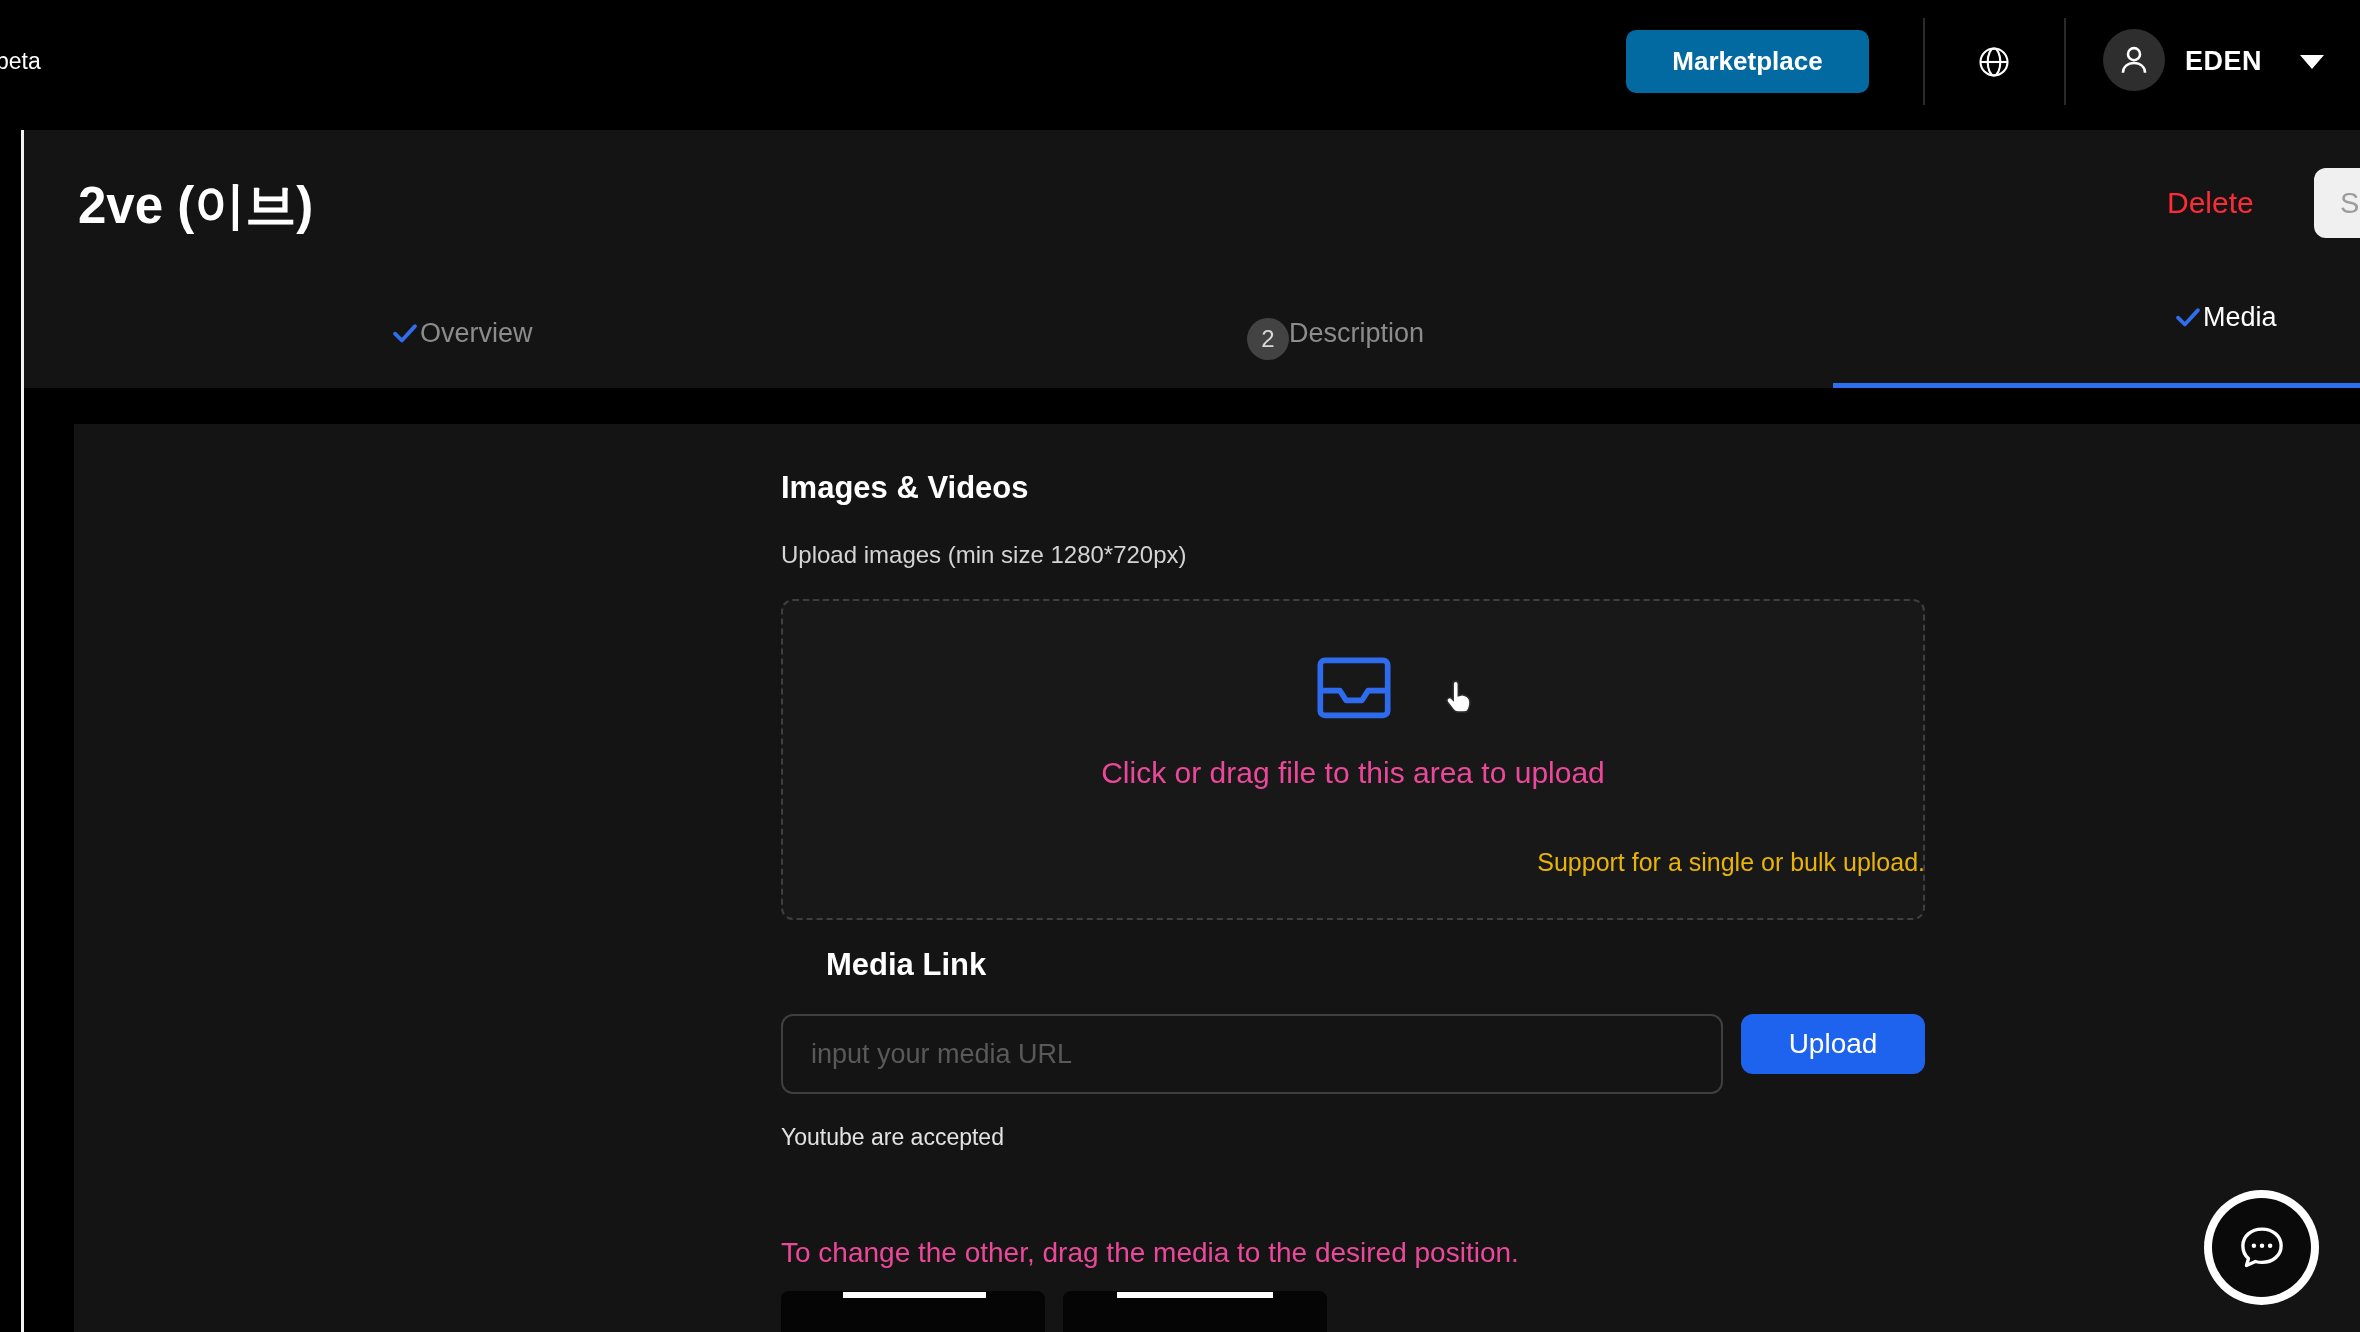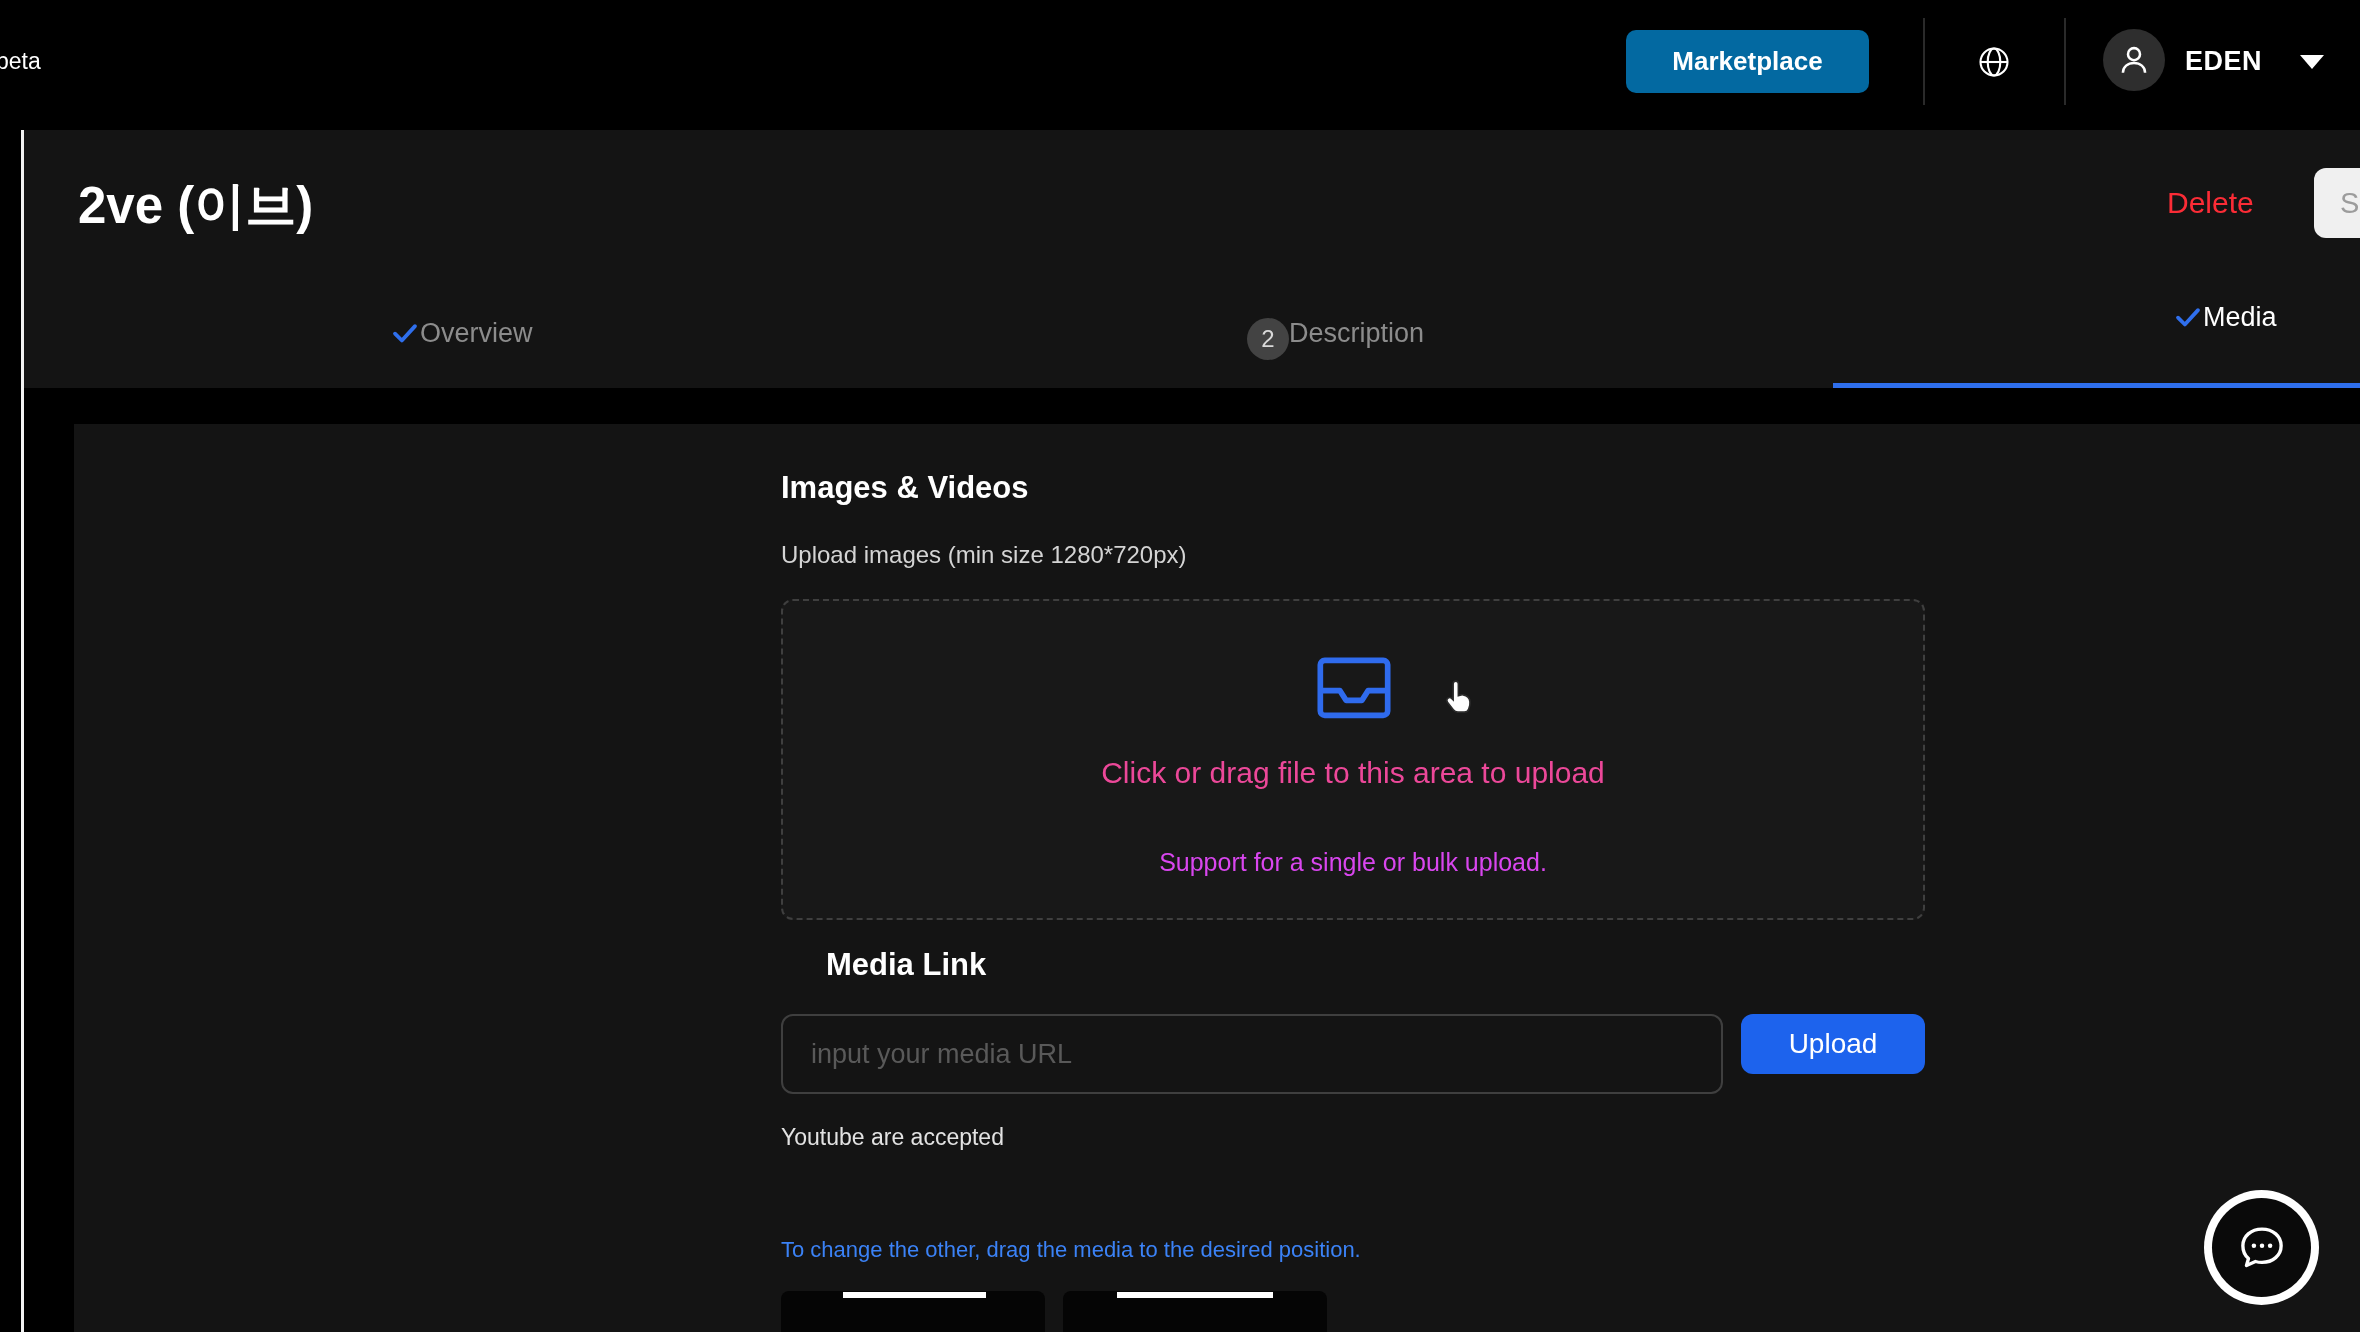--- a/index.html
+++ b/index.html
@@ -71,39 +71,39 @@
   .h-images { left:781px; top:470px; }
   .upload-hint { left:781px; top:541px; font-size:24px; color:#d4d4d4; }
 
   .dropzone {
     left:781px; top:599px; width:1144px; height:321px;
     background:#181818; border:2px dashed #3f3f3f; border-radius:12px; cursor:pointer;
   }
   .inbox-wrap { left:1311px; top:648px; width:86px; height:78px; }
   .cursor-wrap { left:1444px; top:679px; width:34px; height:36px; pointer-events:none; }
   .dz-title { left:781px; top:756px; width:1144px; text-align:center; font-size:30px; color:#ec4899; }
-  .dz-sub { left:781px; top:848px; width:1144px; text-align:center; font-size:25px; color:#d946ef; }
+  .dz-sub { left:781px; top:848px; width:1144px; text-align:right; font-size:25px; color:#eab308; }
 
   .h-medialink { left:781px; top:947px;margin-left:45px; }
   .media-url {
     left:781px; top:1014px; width:942px; height:80px;
     background:transparent; border:2px solid #3f3f3f; border-radius:12px;
     color:#d9d9d9; font-size:27px; padding:0 28px;
     font-family:"Liberation Sans", sans-serif; outline:none;
   }
   .media-url::placeholder { color:#595959; }
   .upload-btn {
     left:1741px; top:1014px; width:184px; height:60px;
     background:#1d63ed; border:none; border-radius:12px;
     color:#fff; font-size:28px; font-weight:500; cursor:pointer;
     font-family:"Liberation Sans", sans-serif;
     display:flex; align-items:center; justify-content:center;
   }
   .yt-note { left:781px; top:1124px; font-size:23px; color:#e2e2e2; }
-  .reorder-note { left:781px; top:1237px; font-size:22px; color:#3b82f6; }
+  .reorder-note { left:781px; top:1237px; font-size:28px; color:#ec4899; }
 
   .thumb { top:1291px; width:264px; height:41px; background:#050505; border-radius:8px 8px 0 0; cursor:grab; }
   .thumb.t1 { left:781px; }
   .thumb.t2 { left:1063px; }
   .thumb-bar { top:1292px; height:6px; background:#fff; }
   .thumb-bar.b1 { left:843px; width:143px; }
   .thumb-bar.b2 { left:1117px; width:156px; }
 
   
   .chat-outer { left:2204px; top:1190px; width:115px; height:115px; border-radius:50%; background:#fff; cursor:pointer; }

